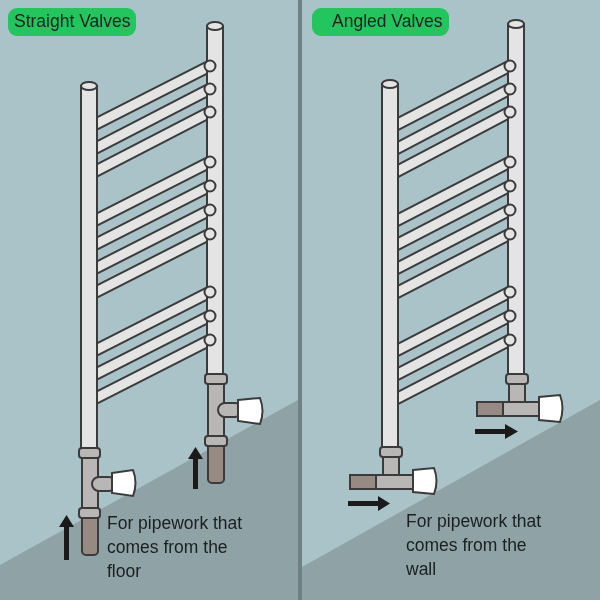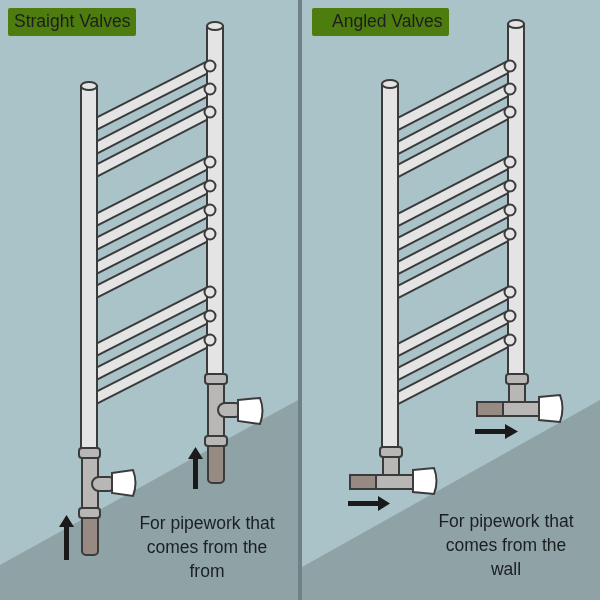--- a/index.html
+++ b/index.html
@@ -2,25 +2,25 @@
 <html><head>
 <meta charset="utf-8">
 <style>
   html, body { margin: 0; padding: 0; }
   body { width: 600px; height: 600px; position: relative; overflow: hidden; background: #6e8185; font-family: "Liberation Sans", sans-serif; }
   .panel { position: absolute; top: 0; width: 298px; height: 600px; overflow: hidden; }
   .panel.left { left: 0; }
   .panel.right { left: 302px; }
   .panel svg { position: absolute; left: 0; top: 0; }
   .label {
-    position: absolute; top: 8px; background: #4d7c0f; color: #1e1e1e;
-    font-size: 17.5px; padding: 3px 6px 4px 6px; border-radius: 2px; white-space: nowrap;
+    position: absolute; top: 8px; background: #22c55e; color: #1e1e1e;
+    font-size: 17.5px; padding: 3px 6px 4px 6px; border-radius: 9px; white-space: nowrap;
   }
   .caption {
-    position: absolute; width: 200px; text-align: center; color: #1a1f22;
+    position: absolute; width: 200px; text-align: left; color: #1a1f22;
     font-size: 17.5px; line-height: 24px;
   }
   .divider { position: absolute; left: 298px; top: 0; width: 4px; height: 600px; background: #6e8185; }
 </style>
 </head>
 <body>
 
 <div class="panel left">
   <svg width="298" height="600" viewBox="0 0 298 600">
     <rect x="0" y="0" width="298" height="600" fill="#a9c3c8"></rect>
@@ -100,21 +100,21 @@
     </g>
     <g fill="#1a1a1a">
       <rect x="193" y="457" width="5" height="32"></rect>
         <polygon points="188,459 195.5,447 203,459"></polygon>
     </g>
   </svg>
   <div class="label" style="left:8px;">Straight Valves</div>
   <div class="caption" style="left:107px; top:511px;">
     <div>For pipework that</div>
     <div>comes from the</div>
-    <div>from</div>
+    <div>floor</div>
   </div>
 </div>
 
 <div class="divider"></div>
 
 <div class="panel right">
   <svg width="298" height="600" viewBox="0 0 298 600">
     <rect x="0" y="0" width="298" height="600" fill="#a9c3c8"></rect>
     <polygon points="0,567 298,400 298,600 0,600" fill="#8fa2a6"></polygon>
 

